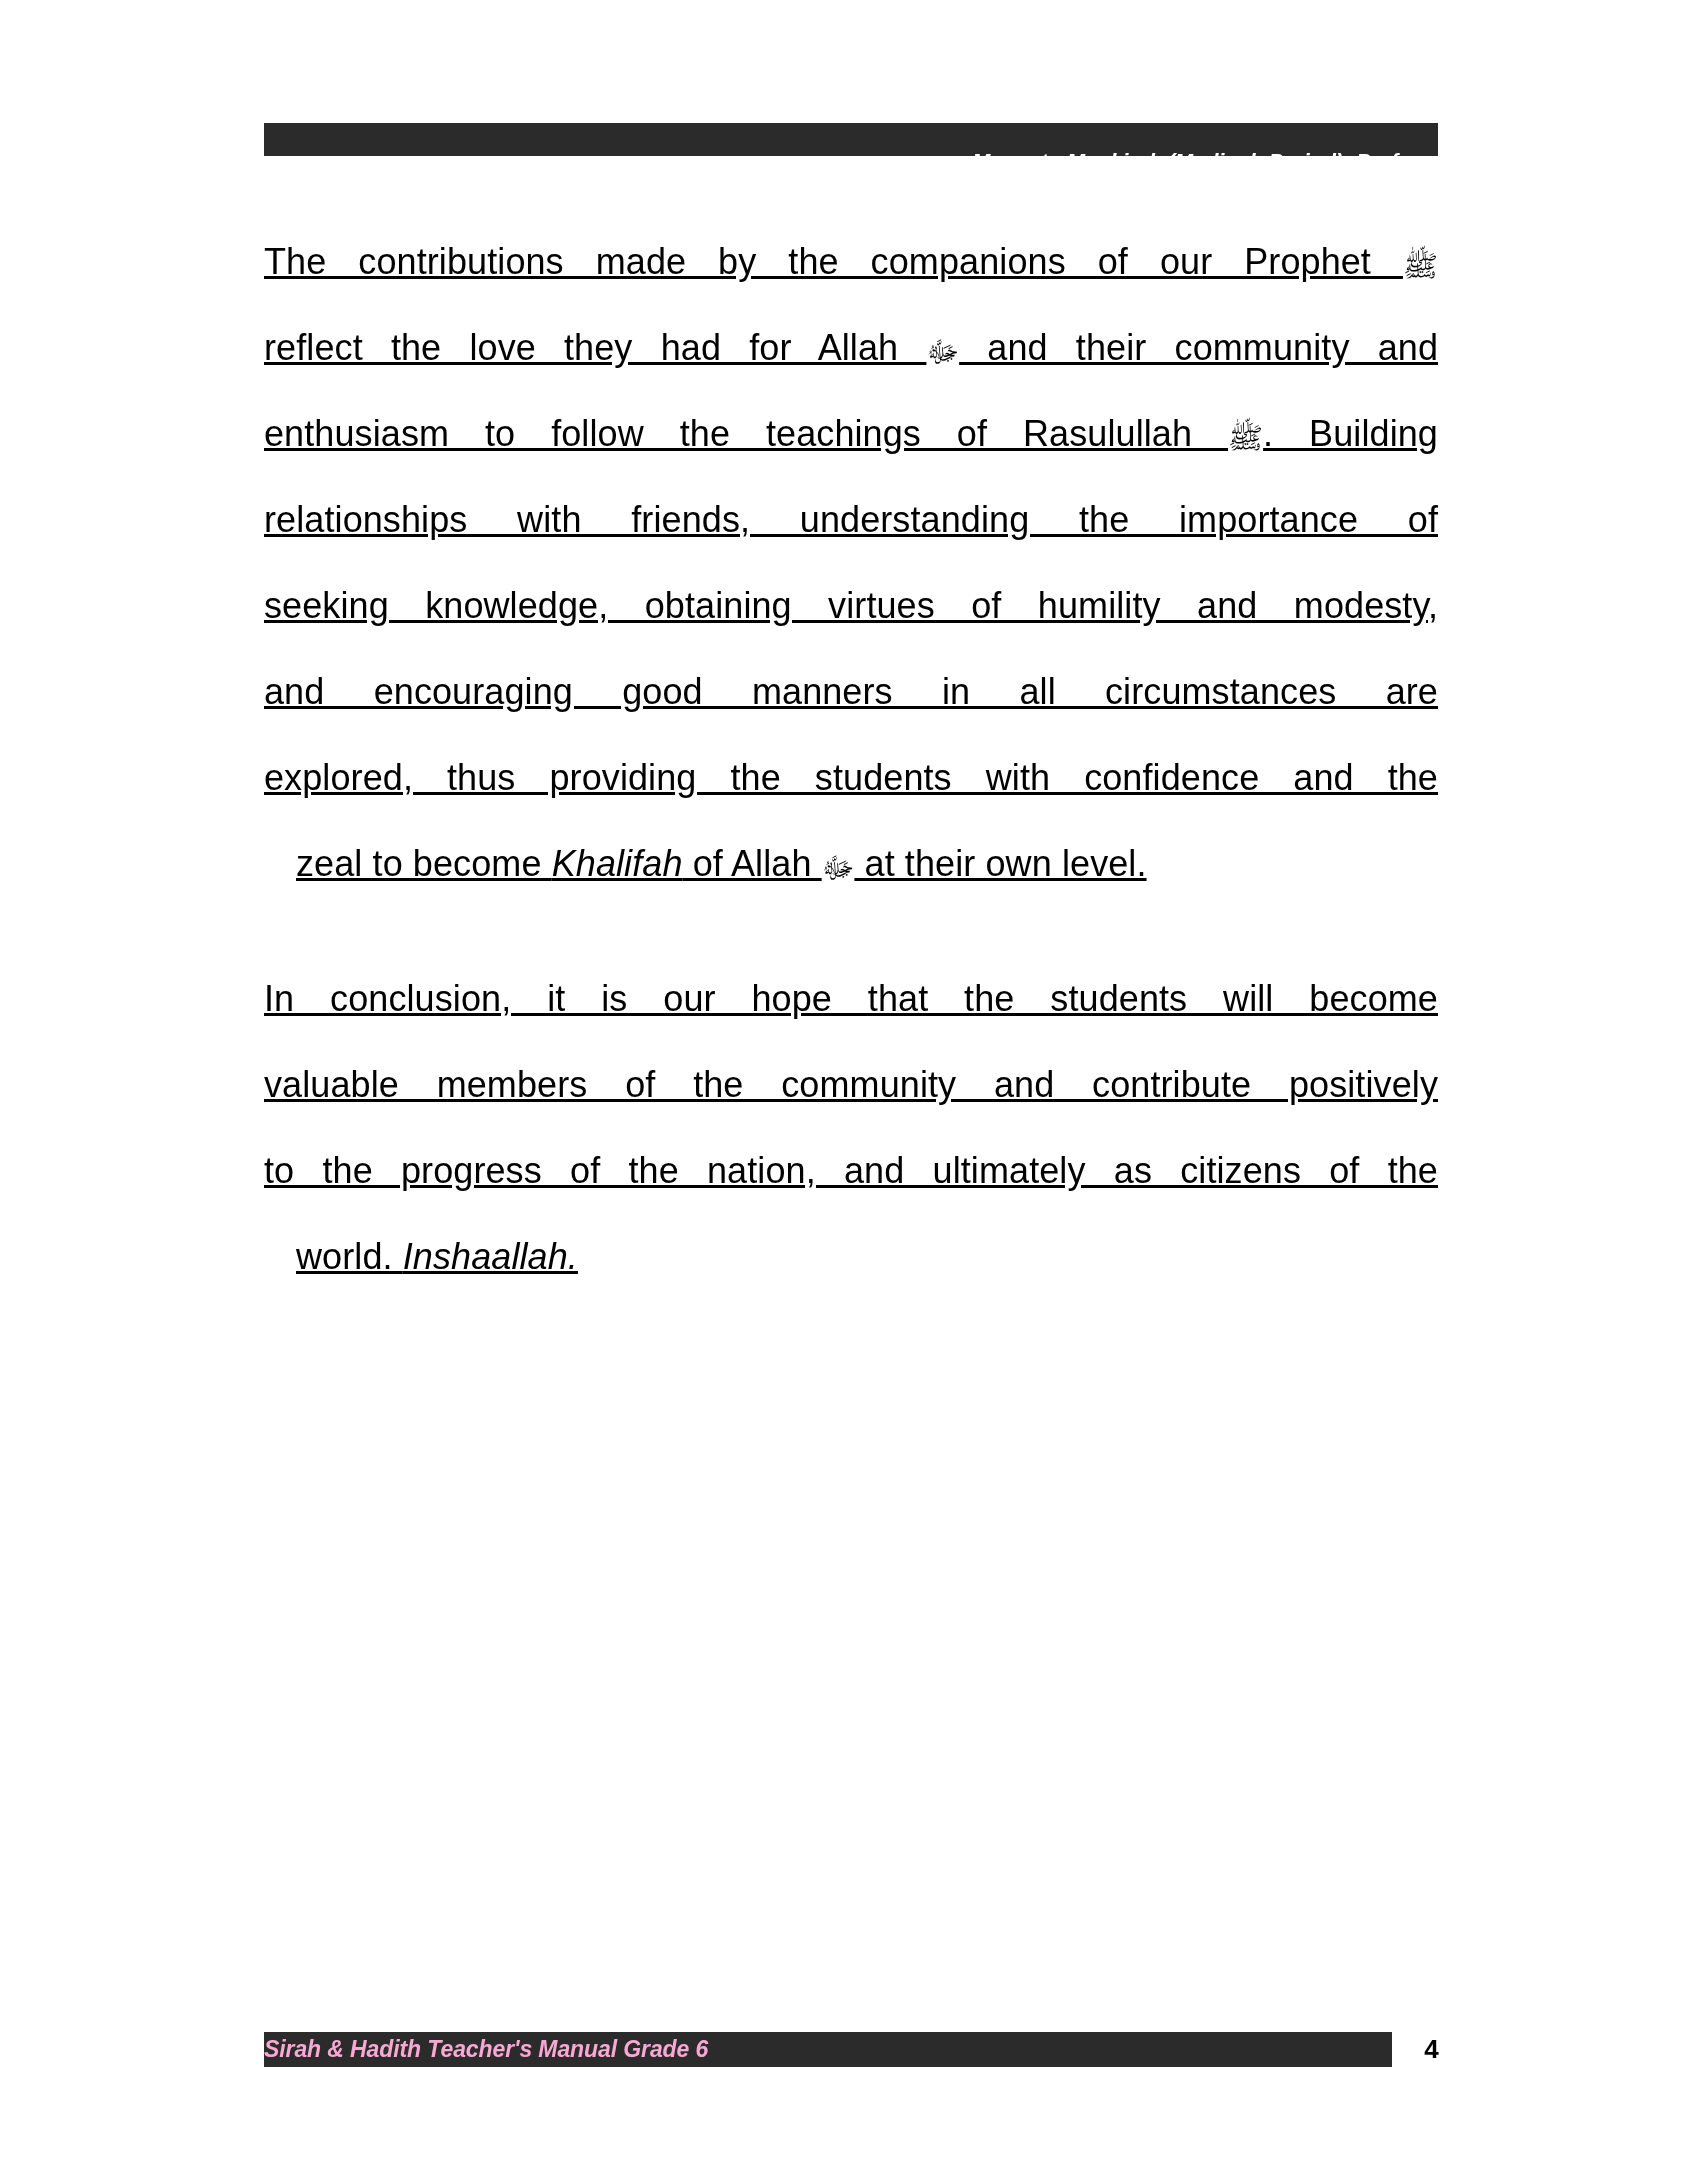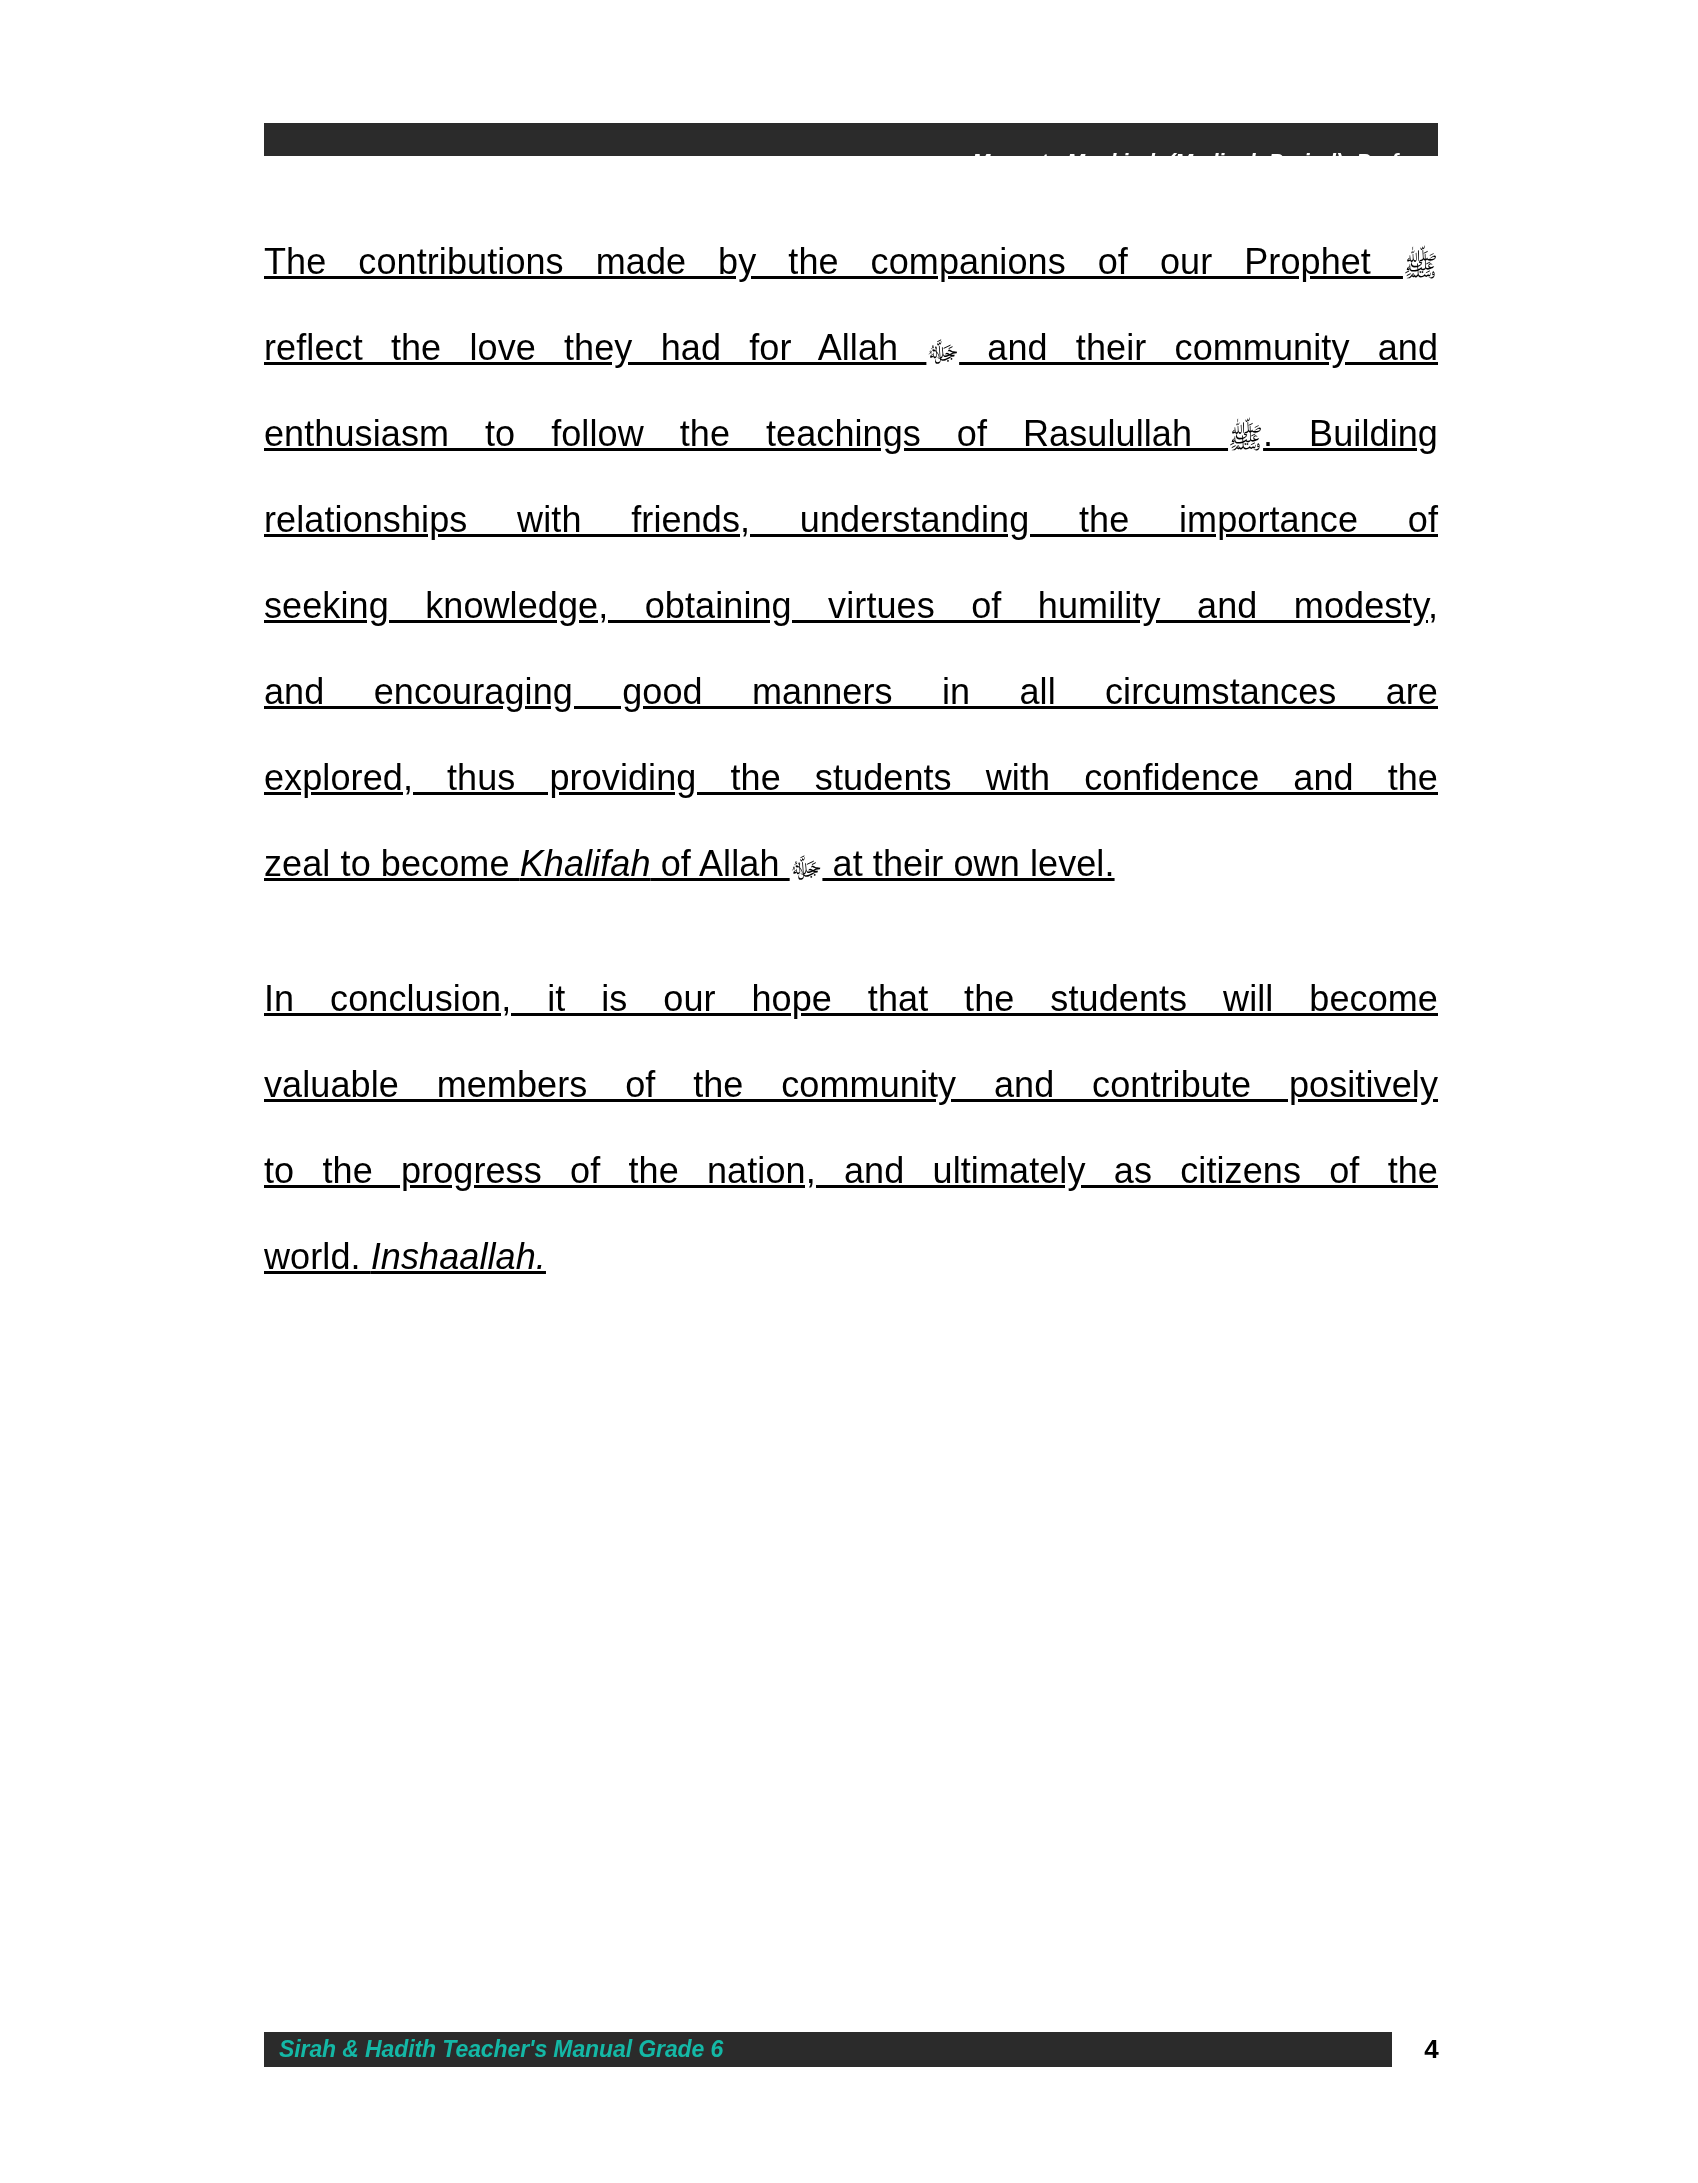--- a/index.html
+++ b/index.html
@@ -74,20 +74,21 @@
   }
 
   .line.just {
     text-align: justify;
     text-align-last: justify;
   }
 
   .line.last {
     text-align: left;
     text-align-last: left;
+    margin-left: 32px;
   }
 
   em.ital {
     font-style: italic;
   }
 
   .honorific {
     font-family: "DejaVu Sans", "Liberation Sans", sans-serif;
     font-size: 29px;
     font-weight: normal;
@@ -104,27 +105,27 @@
     width: 1128px;
     height: 35px;
     background: #2b2b2b;
     box-sizing: border-box;
     display: flex;
     align-items: center;
     justify-content: flex-start;
   }
 
   .footer-text {
-    color: #14b8a6;
+    color: #f9a8d4;
     font-family: "Liberation Sans", "DejaVu Sans", sans-serif;
     font-style: italic;
     font-weight: bold;
     font-size: 23px;
     letter-spacing: -0.1px;
-    padding-left: 15px;
+    padding-left: 0;
     white-space: nowrap;
   }
 
   .page-number {
     position: absolute;
     left: 1409px;
     top: 2032px;
     width: 45px;
     height: 35px;
     display: flex;

